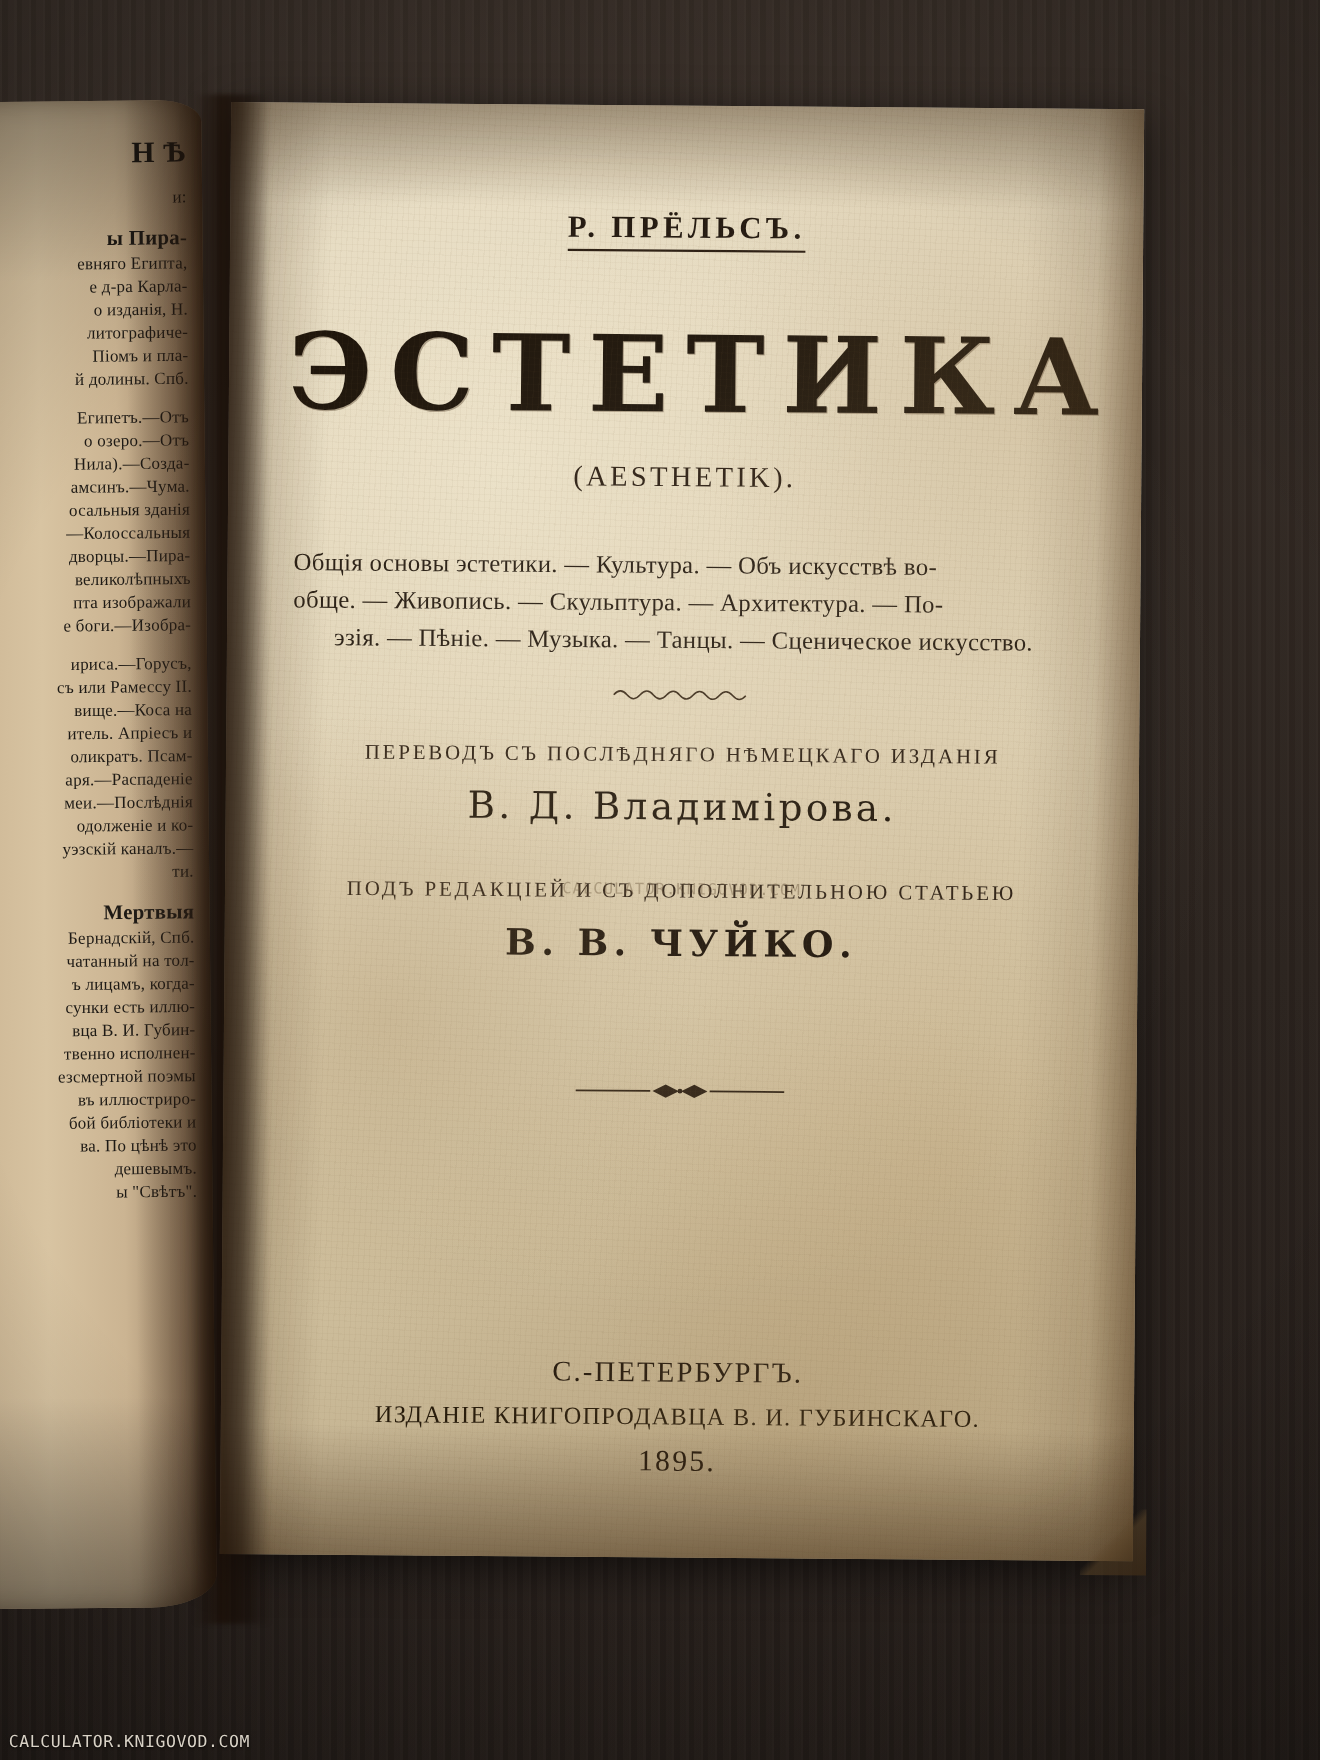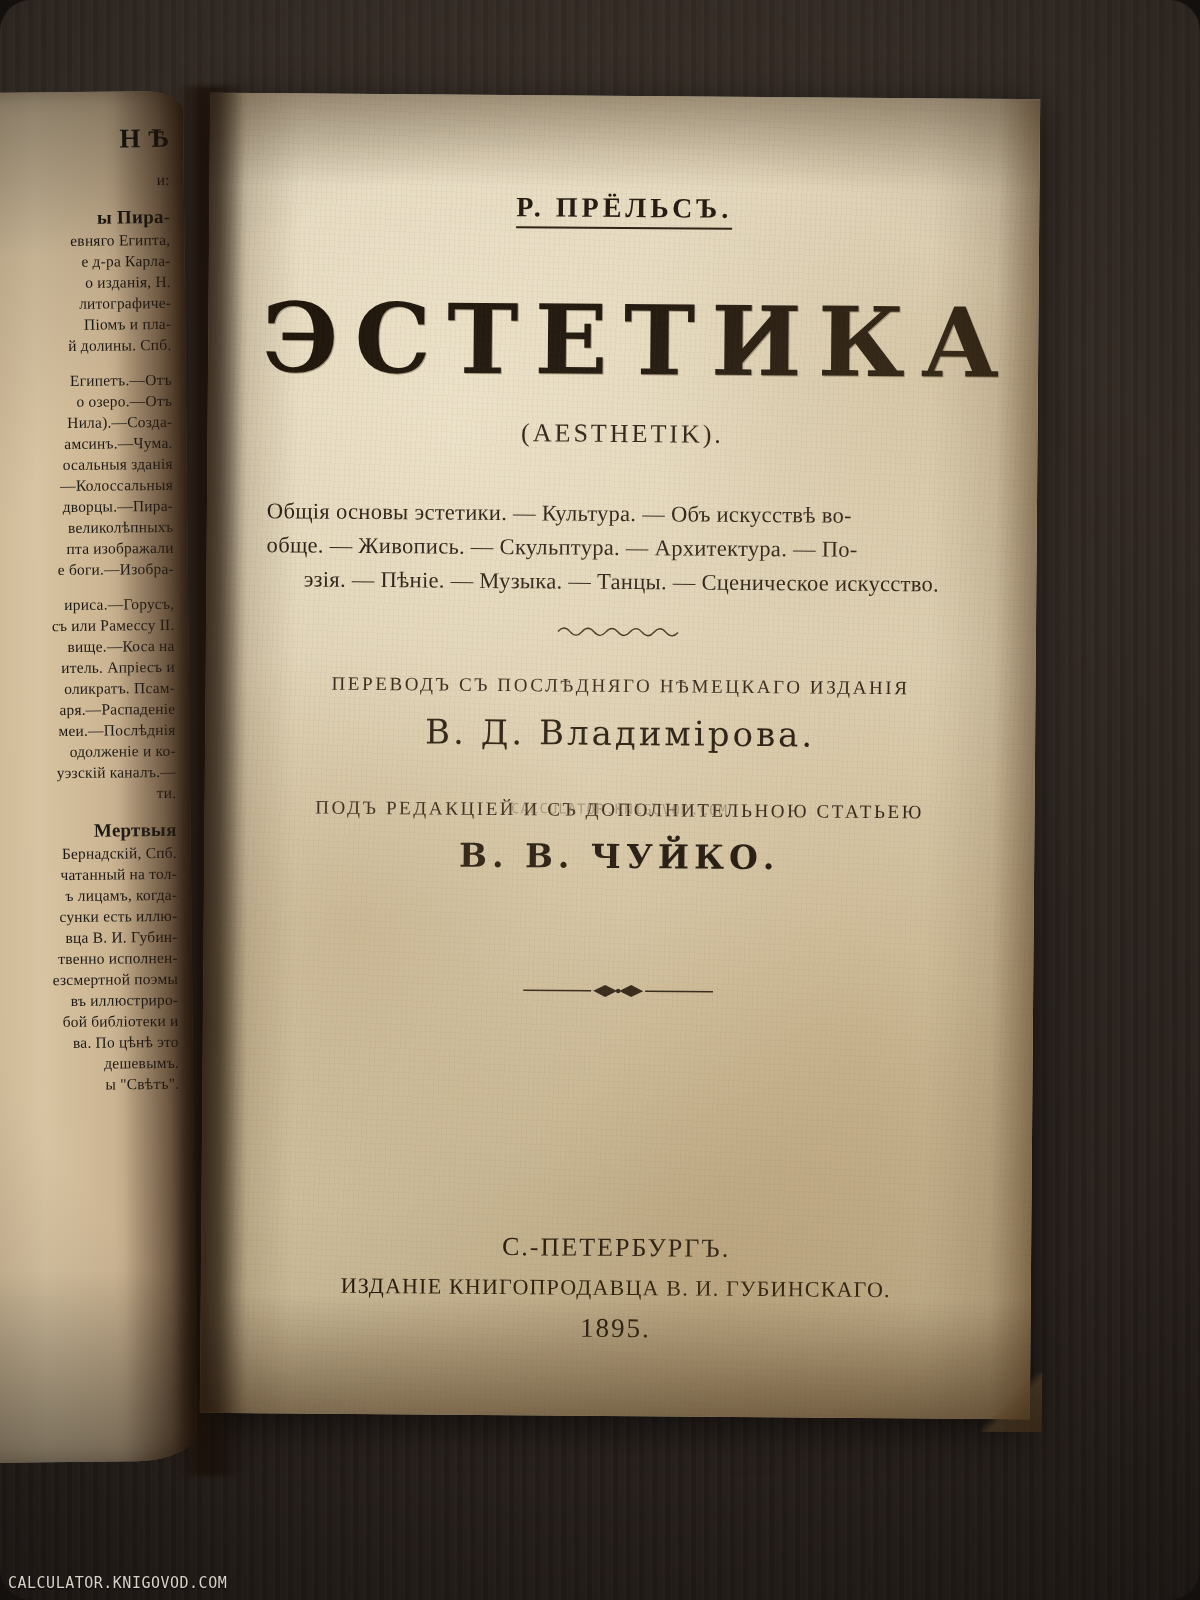--- a/index.html
+++ b/index.html
@@ -21,21 +21,20 @@
     inset: 0;
     background:
       repeating-linear-gradient(90deg,
         rgba(255,255,255,0.022) 0px,
         rgba(255,255,255,0.022) 2px,
         rgba(0,0,0,0.05) 2px,
         rgba(0,0,0,0.05) 7px,
         rgba(255,255,255,0.01) 7px,
         rgba(255,255,255,0.01) 13px),
       linear-gradient(180deg, #3a3029 0%, #332a24 20%, #2b231e 55%, #241d19 100%);
-    border-radius: 31px;
   }
   #scene::after {
     content: "";
     position: absolute;
     inset: 0;
     background:
       radial-gradient(ellipse 70% 55% at 50% 42%,
         rgba(255,240,215,0.10) 0%,
         rgba(0,0,0,0) 62%),
       radial-gradient(ellipse 120% 90% at 50% 50%,

